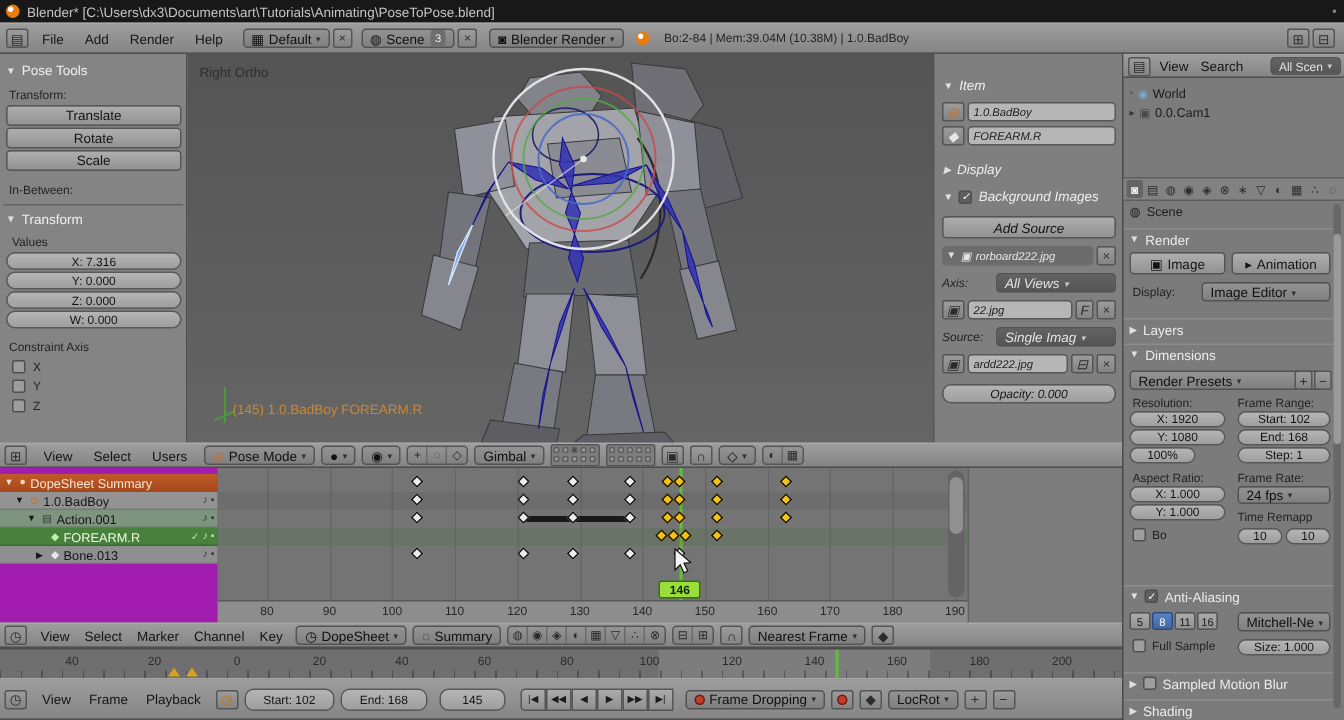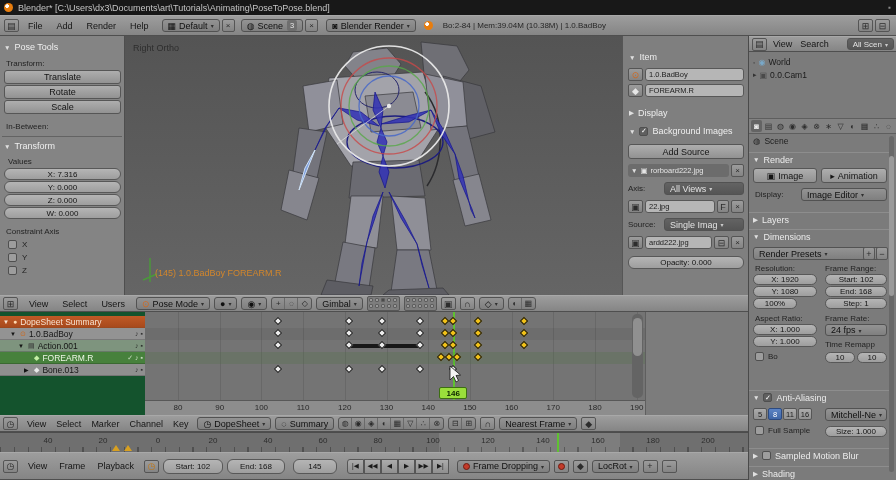--- a/index.html
+++ b/index.html
@@ -49,21 +49,21 @@
   #toolshelf{left:0;top:36px;width:125px;height:259px;background:#848484;border-right:1px solid #4e4e4e;}
   #toolshelf .phead{position:absolute;display:flex;gap:4px;align-items:center;color:#efefef;}
   #toolshelf .tsbtn{position:absolute;left:4px;width:117px;height:14px;font-size:9px;}
   #toolshelf .vfield{position:absolute;left:4px;width:117px;height:12px;}
   #toolshelf .cbrow{position:absolute;left:8px;display:flex;gap:5px;align-items:center;}
   #ts-divider{position:absolute;left:2px;right:2px;top:100px;border-top:1px solid rgba(0,0,0,0.25);}
 
   
   #viewport{left:125px;top:36px;width:497px;height:259px;}
   
-  #npanel{left:622px;top:36px;width:126px;height:259px;background:#7f7f7f;border-left:1px solid #565656;}
+  #npanel{left:622px;top:36px;width:126px;height:259px;background:#7f7f7f;border-left:1px solid #565656;font-style:italic;}
   #npanel .phead{position:absolute;display:flex;gap:4px;align-items:center;color:#eeeeee;}
   .nrow{position:absolute;left:5px;width:116px;display:flex;align-items:center;gap:2px;}
   .nfile{background:#b6b6b6;border:1px solid #585858;border-radius:3px;height:13px;flex:1;
          display:flex;align-items:center;padding:0 3px;font-size:7.5px;overflow:hidden;white-space:nowrap;}
   .imghdr{background:#6c6c6c;border-radius:3px;color:#e6e6e6;height:13px;display:flex;align-items:center;gap:3px;padding:0 3px;font-size:7.5px;}
 
   
   #rightcol{left:748px;top:36px;width:148px;height:444px;background:#7b7b7b;border-left:1px solid #4a4a4a;}
   #ol-header{position:absolute;left:0;top:0;width:148px;height:16px;display:flex;align-items:center;gap:2px;padding:0 3px;}
   .ol-row{position:absolute;left:4px;display:flex;align-items:center;gap:3px;height:12px;font-size:8.5px;color:#1a1a1a;}
@@ -108,21 +108,21 @@
   .ds-band.sel{background:rgba(90,160,70,0.13);}
   .ds-hold{position:absolute;height:4px;background:#191919;border-radius:2px;}
   .kf{position:absolute;width:6px;height:6px;background:#ececec;border:1px solid #111;transform:rotate(45deg);}
   .kf.sel{background:#f2c218;}
   #ds-cfline{position:absolute;top:0;bottom:0;width:2px;background:#5fc131;}
   #ds-east{position:absolute;left:645px;right:0;top:0;bottom:0;background:#7c7c7c;border-left:1px solid #5f5f5f;}
   #ds-scroll{position:absolute;left:632px;width:11px;top:2px;height:84px;background:#646464;border-radius:5px;}
   #ds-scroll .hdl{position:absolute;left:1px;right:1px;top:4px;height:38px;background:#909090;border-radius:5px;}
   #ds-ruler{position:absolute;left:145px;width:500px;bottom:0;height:15px;background:#8d8d8d;border-top:1px solid #585858;}
   .ds-rnum{position:absolute;top:2px;width:20px;text-align:center;font-size:8px;color:#282828;}
-  #ds-channels{position:absolute;left:0;top:0;width:145px;height:103px;background:#14532d;padding-top:4px;}
+  #ds-channels{position:absolute;left:0;top:0;width:145px;height:103px;background:#a21caf;padding-top:4px;}
   .ds-chrow{height:12px;display:flex;align-items:center;gap:3px;font-size:8.5px;position:relative;
             border-bottom:1px solid rgba(0,0,0,0.18);}
   .ch-exp{font-size:6px;width:7px;flex:none;}
   .ch-ico{font-size:7px;flex:none;}
   .ch-lab{white-space:nowrap;overflow:hidden;}
   .ch-right{position:absolute;right:2px;display:flex;gap:2px;font-size:7px;opacity:.75;}
   .row-summary{background:linear-gradient(#c05a26,#a84a1c);color:#f7e4d3;}
   .ci-summary{color:#ffd9b0;}
   .row-object{background:#939393;color:#151515;}   .ci-object{color:#cd6a1e;}
   .row-action{background:#7e947e;color:#151515;}   .ci-action{color:#383838;}

